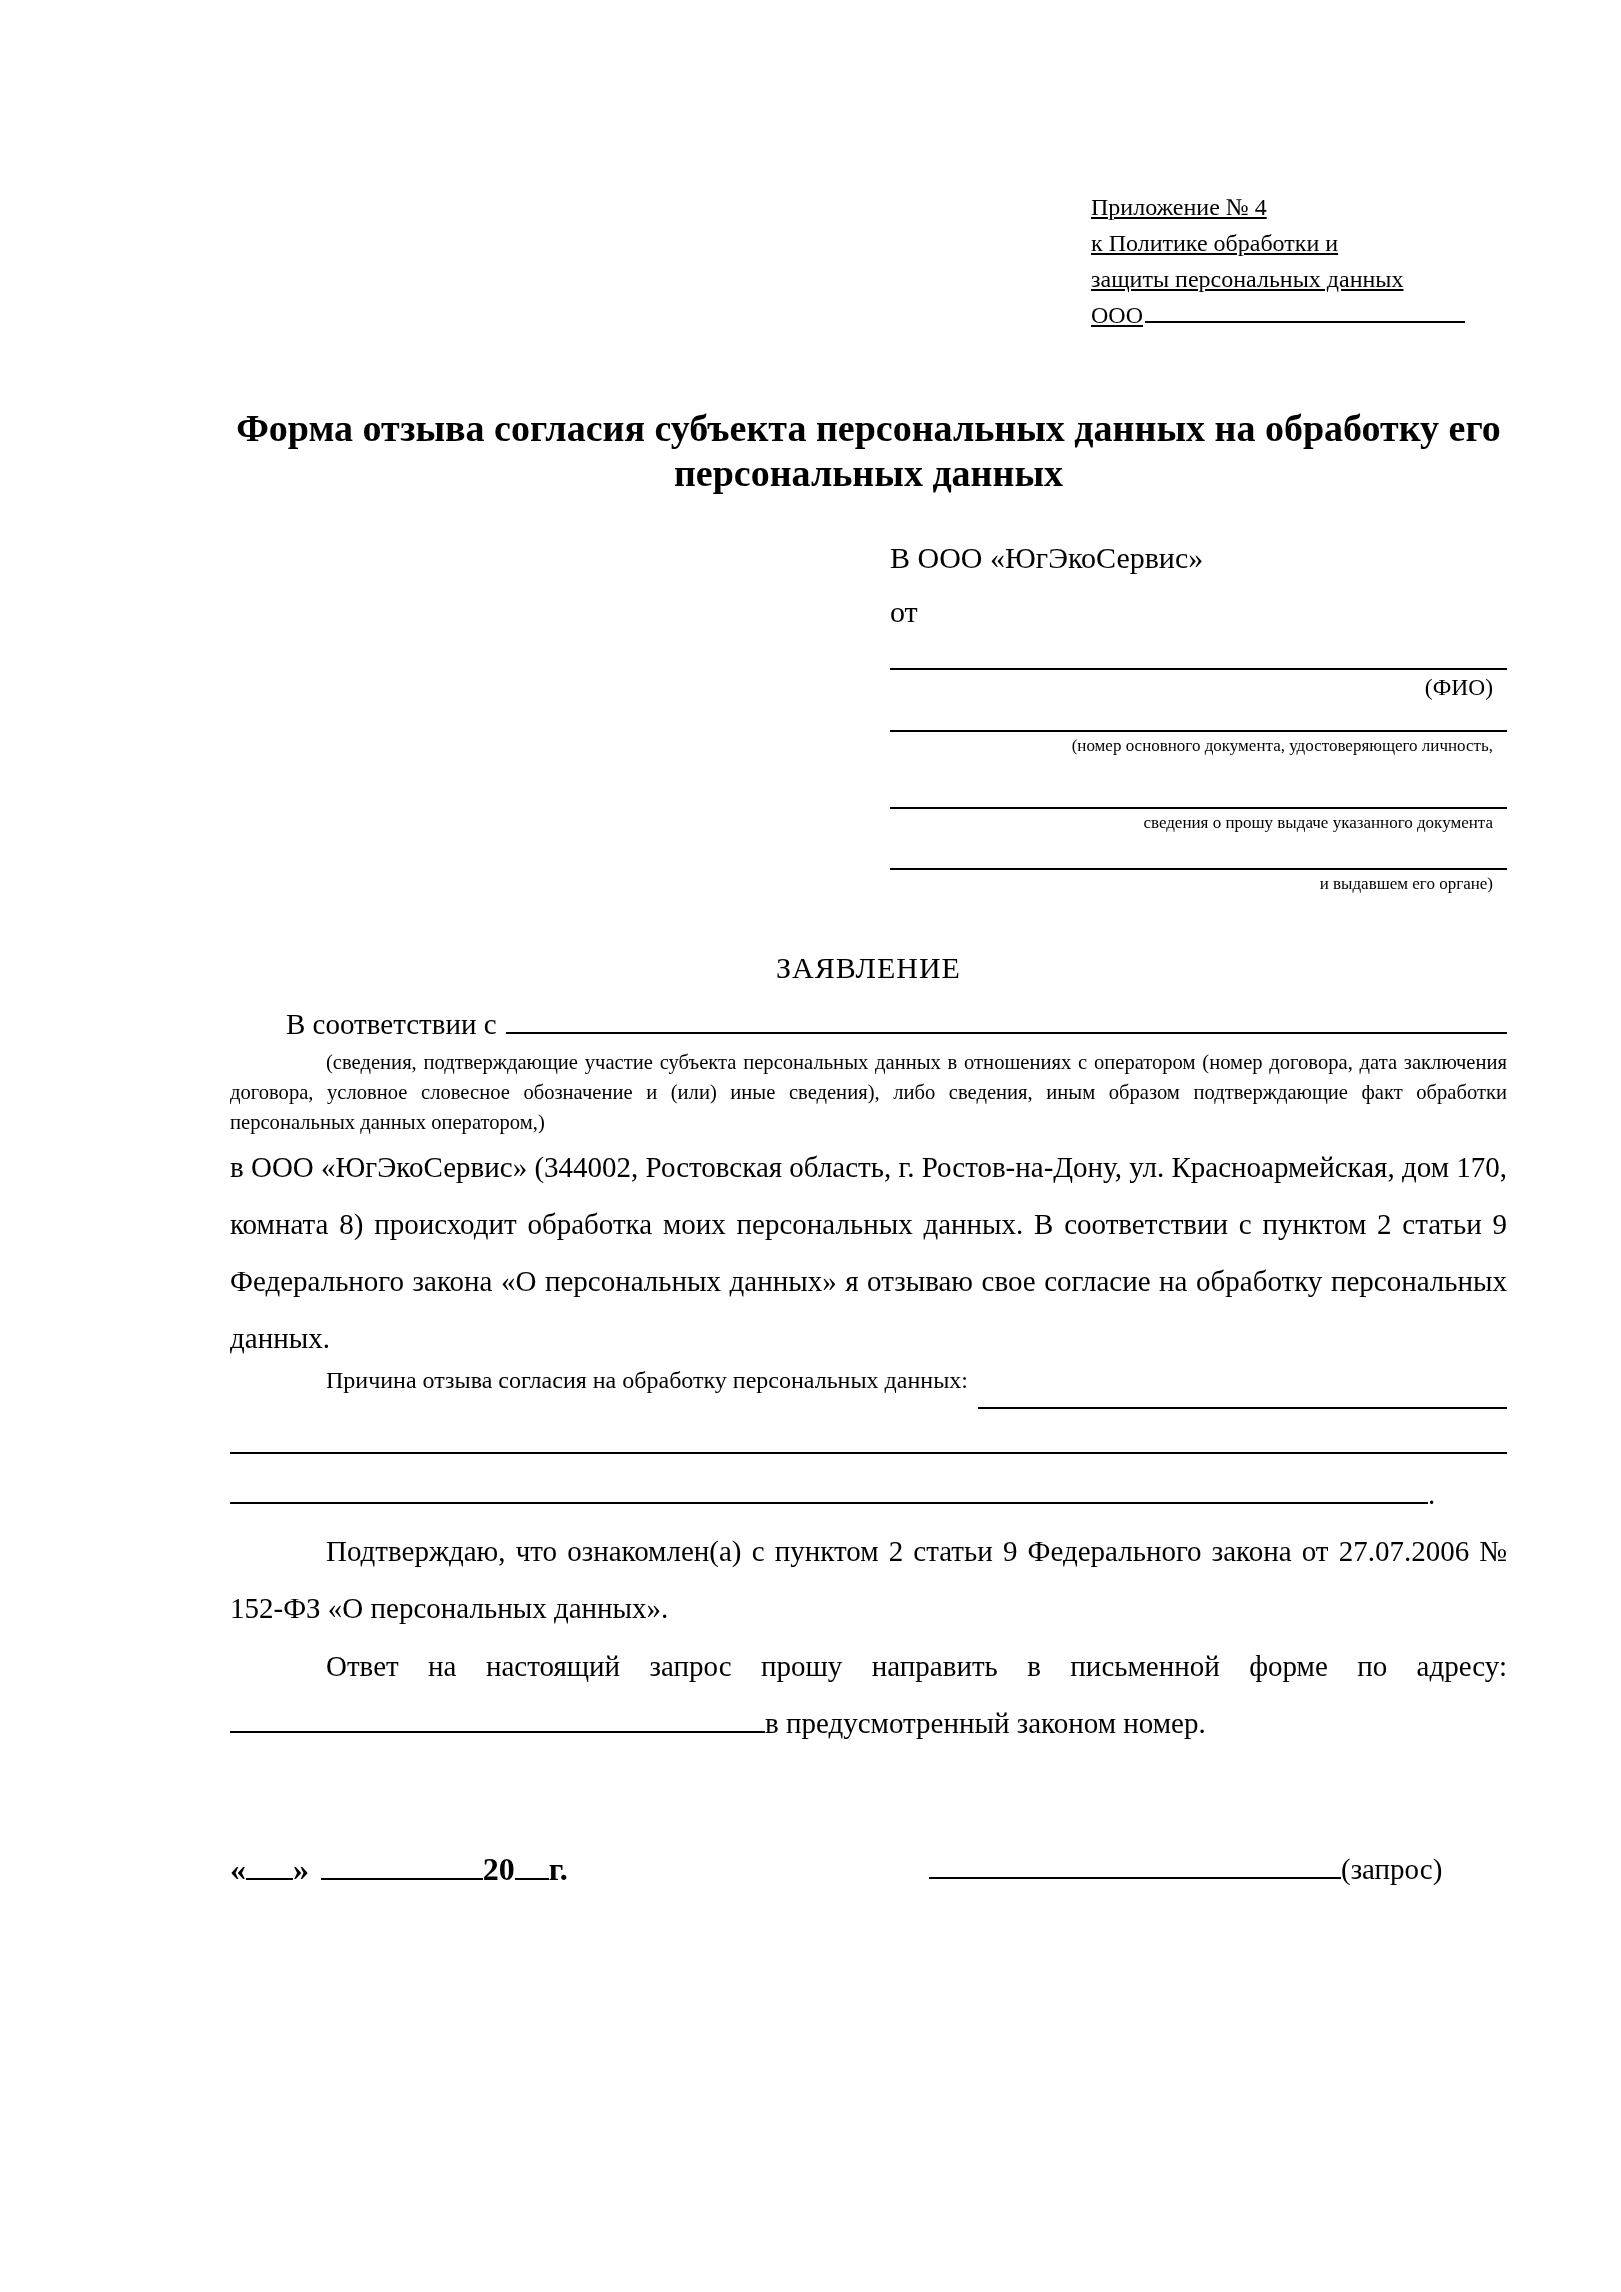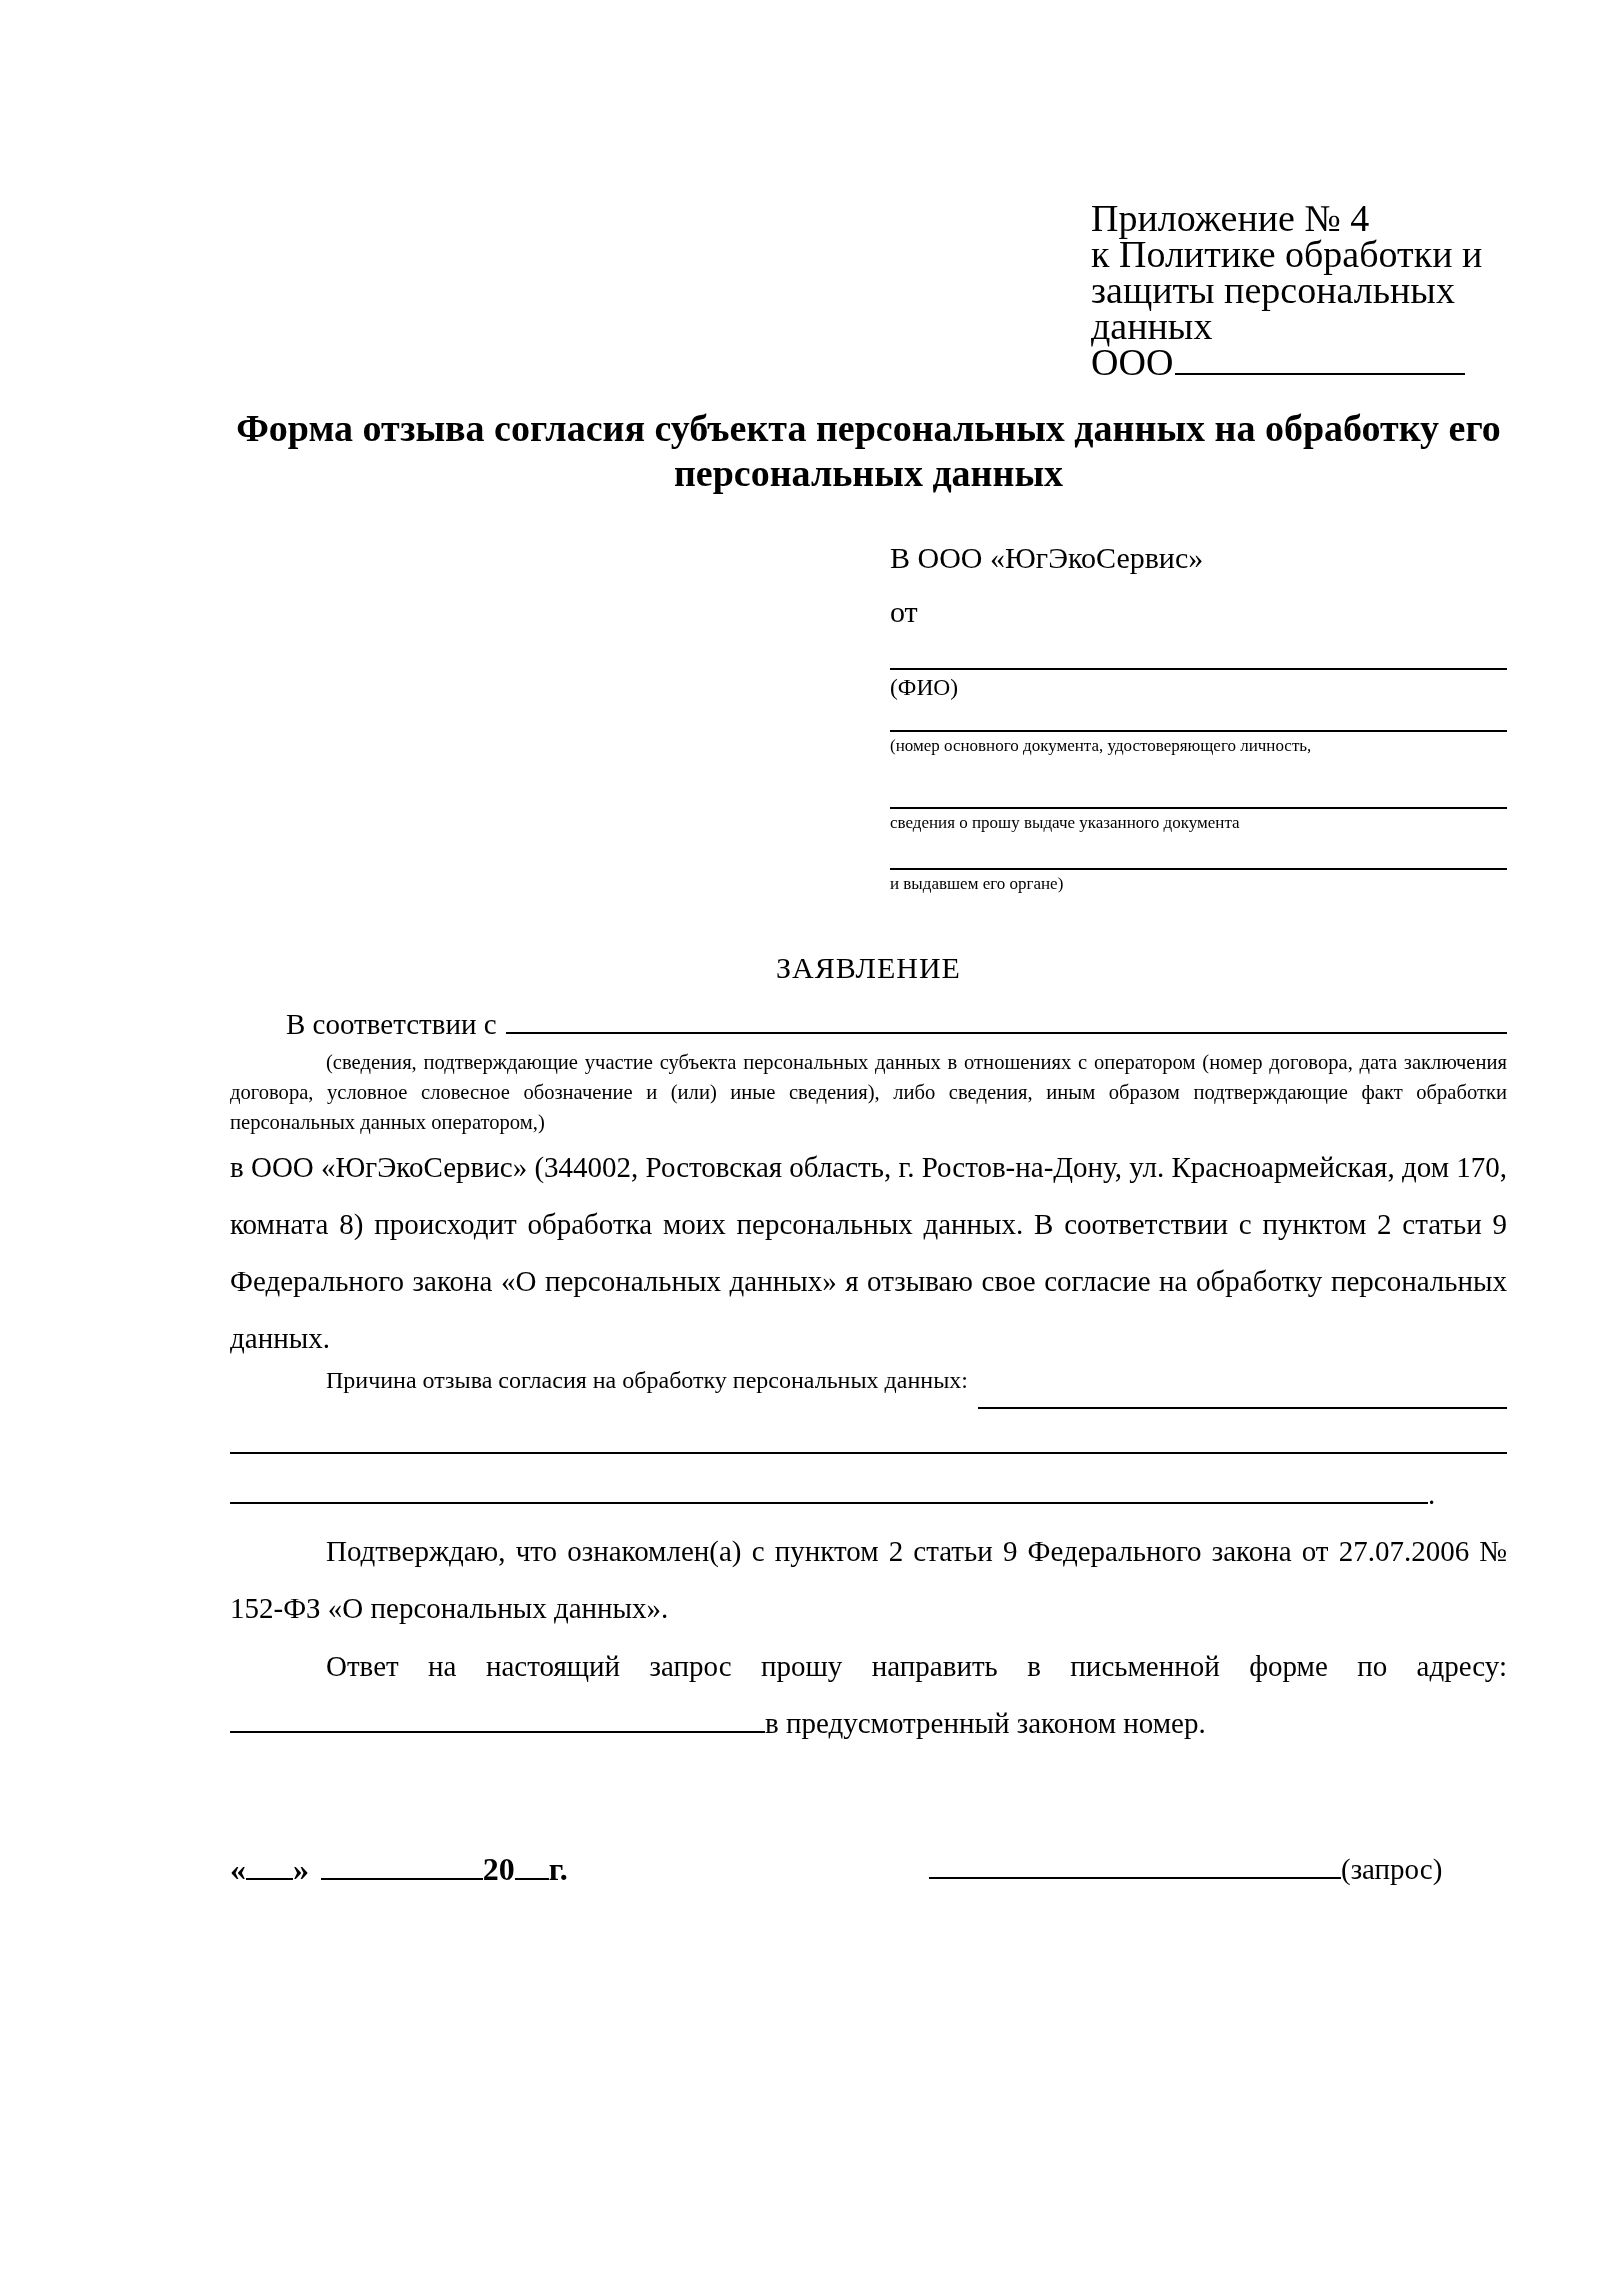--- a/index.html
+++ b/index.html
@@ -9,31 +9,31 @@
     background:#ffffff;
     font-family:"Liberation Serif", serif;
     color:#000;
     margin:0 auto;
     overflow:hidden;
   }
   
   .bl{display:inline-block;height:0;border-bottom:2px solid #000;vertical-align:baseline;}
   .growline{flex:1;border-bottom:2px solid #000;height:0;}
 
-  .appendix{position:absolute;left:1091px;top:200px;width:421px;font-size:38px;line-height:36px;}
+  .appendix{position:absolute;left:1091px;top:189px;width:421px;font-size:24px;line-height:36px;text-decoration:underline;}
   .ooo-row{display:flex;align-items:baseline;width:374px;}
   .ooo-row .growline{margin-left:2px;}
 
   .title{position:absolute;left:230px;width:1277px;top:406px;text-align:center;font-weight:bold;font-size:38px;line-height:45px;}
 
   .addressee{position:absolute;left:890px;top:541px;width:617px;height:372px;font-size:30px;}
   .addressee .addr-to{position:absolute;top:0;left:0;}
   .addressee .addr-from{position:absolute;top:54px;left:0;}
   .fline{position:absolute;left:0;right:0;height:0;border-bottom:2px solid #000;}
-  .fcap{position:absolute;left:0;right:14px;text-align:left;}
+  .fcap{position:absolute;left:0;right:14px;text-align:right;}
   .cap-lg{font-size:23.5px;}
   .cap-sm{font-size:17px;}
 
   .zayavlenie{position:absolute;left:230px;width:1277px;top:951px;text-align:center;font-size:30px;letter-spacing:1px;}
 
   .intro-row{position:absolute;left:230px;width:1277px;top:1008px;font-size:29px;display:flex;align-items:baseline;}
   .intro-row .prefix{margin-left:56px;white-space:nowrap;padding-right:9.8px;}
 
   .footnote{position:absolute;left:230px;width:1277px;top:1047px;font-size:20.6px;line-height:30px;text-align:justify;text-indent:96px;}
 

